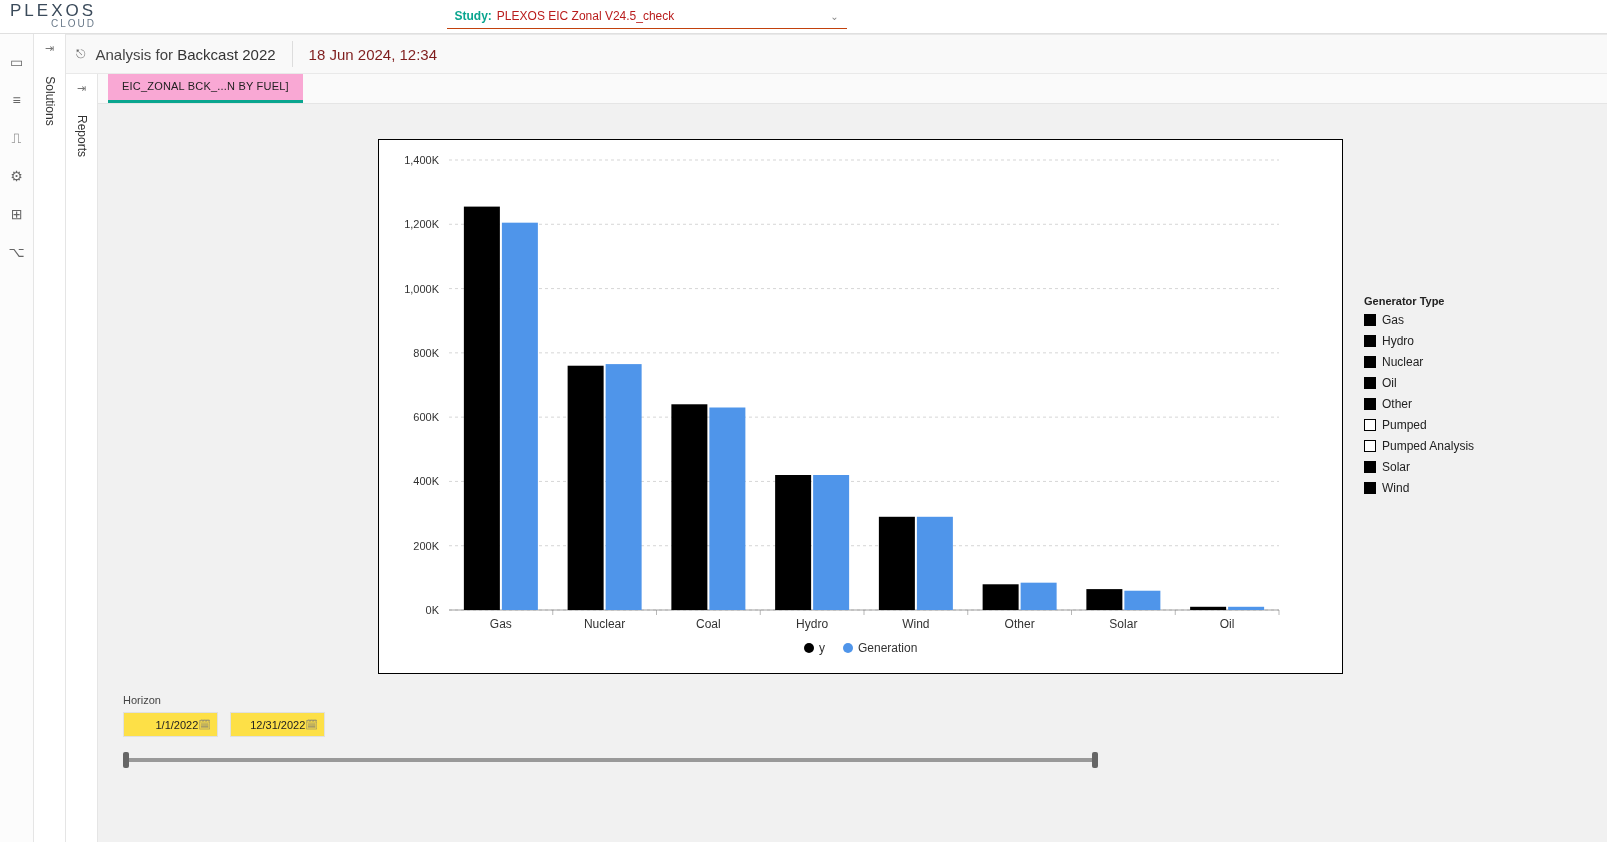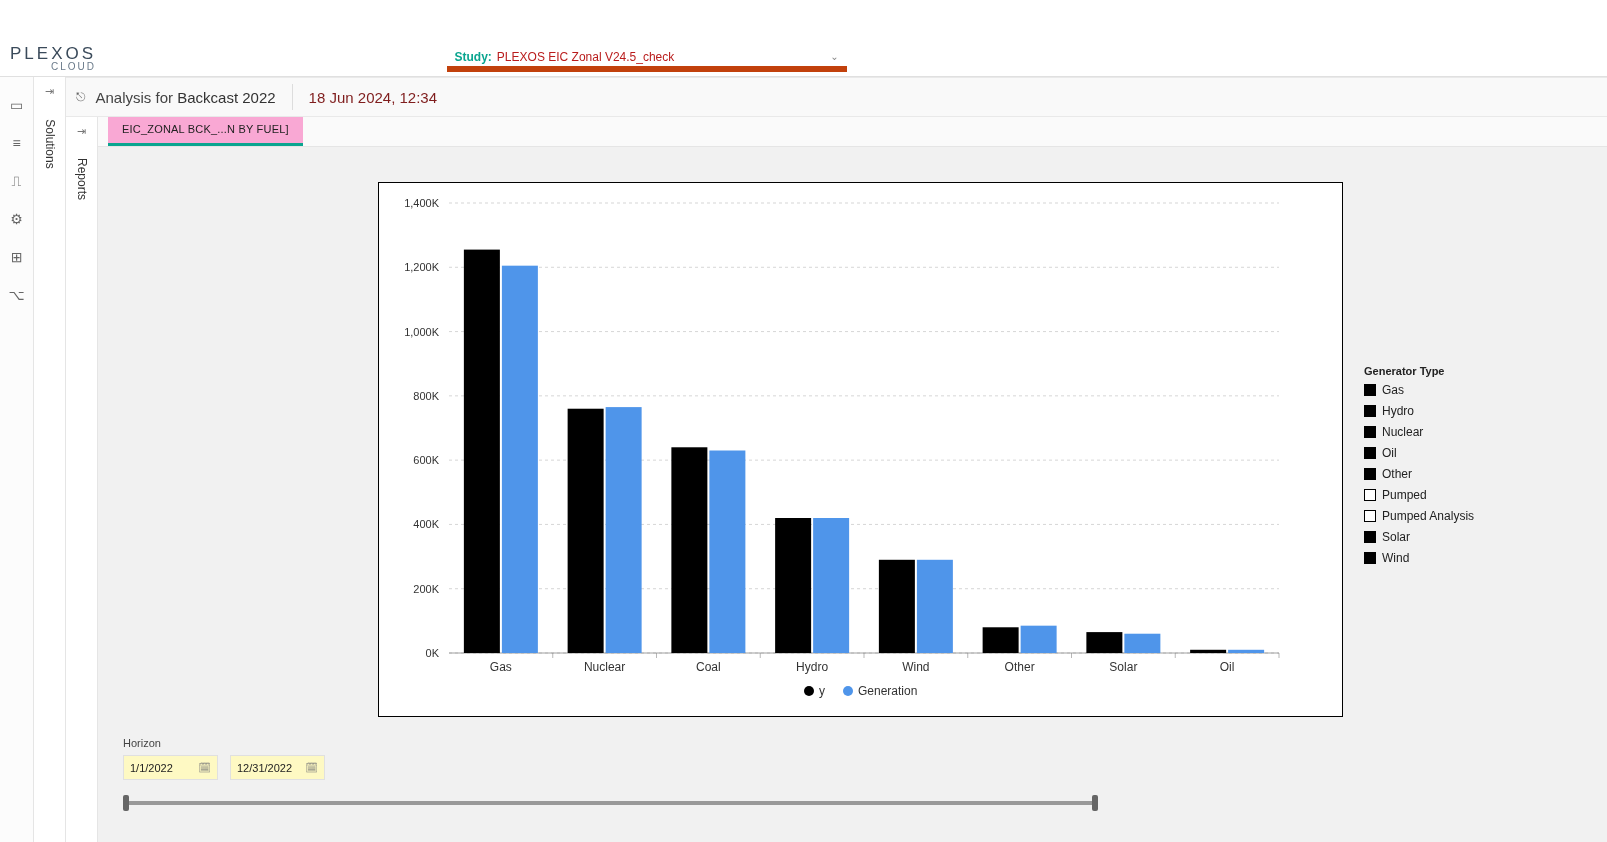--- a/index.html
+++ b/index.html
@@ -1,23 +1,23 @@
 <!DOCTYPE html>
 <html><head>
 <meta charset="utf-8">
 <style>
   * { box-sizing: border-box; }
   html, body { margin:0; padding:0; font-family: "Segoe UI", Arial, sans-serif; font-size:12px; color:#222; background:#fff; height:100%; }
   .root { width:1607px; height:842px; position:relative; overflow:hidden; display:flex; flex-direction:column; }
 
   
-  .topbar { height:34px; border-bottom:1px solid #e0e0e0; display:flex; align-items:center; padding:12px 10px;margin-top:43px; }
+  .topbar { height:34px; border-bottom:1px solid #e0e0e0; display:flex; align-items:center; padding:12px 10px; }
   .logo { font-size:17px; letter-spacing:3px; font-weight:400; color:#3a4a5a; line-height:14px; }
   .logo-sub { font-size:10px; letter-spacing:2px; color:#6a7a8a; display:block; text-align:right; margin-top:-1px; }
-  .study-select { margin-left:auto; margin-right:auto; width:400px; height:24px; border-bottom:6px solid #c2410c; display:flex; align-items:center; padding:0 8px; color:#0c9; font-size:12px; cursor:pointer; }
+  .study-select { margin-left:auto; margin-right:auto; width:400px; height:24px; border-bottom:1px solid #c2410c; display:flex; align-items:center; padding:0 8px; color:#0c9; font-size:12px; cursor:pointer; }
   .study-label { color:#0aa58f; font-weight:600; margin-right:5px; }
   .study-value { color:#b91c1c; }
   .study-chevron { margin-left:auto; color:#888; font-size:10px; }
   .topbar-right-spacer { width:400px; }
 
   
   .body-row { flex:1; display:flex; min-height:0; }
   .icon-rail { width:34px; border-right:1px solid #e5e5e5; display:flex; flex-direction:column; align-items:center; padding-top:20px; gap:22px; background:#fcfcfc; }
   .rail-icon { width:16px; height:16px; color:#666; cursor:pointer; display:flex; align-items:center; justify-content:center; font-size:14px; }
 
@@ -48,31 +48,31 @@
   .tabstrip { height:30px; border-bottom:1px solid #e5e5e5; display:flex; align-items:stretch; padding-left:10px; background:#fafafa; }
   .tab { padding:6px 14px 4px; font-size:11px; color:#444; border-bottom:3px solid transparent; cursor:pointer; letter-spacing:0.2px; }
   .tab.active { border-bottom-color:#0aa58f; color:#222; background:#f9a8d4; }
 
   
   .canvas-wrap { flex:1; padding:35px 25px 10px 25px; background:#f1f1f1; display:flex; flex-direction:column; min-height:0; }
   .chart-box { width:965px; height:535px; background:#fff; border:1px solid #000; margin-left:255px; position:relative; }
   svg.chart { display:block; }
 
   
-  .legend-panel { position:absolute; left:985px; top:182px; width:140px; font-size:12px; }
+  .legend-panel { position:absolute; left:985px; top:155px; width:140px; font-size:12px; }
   .legend-title { font-weight:600; margin-bottom:2px; font-size:11px; }
   .legend-row { display:flex; align-items:center; gap:6px; height:21px; cursor:default; }
   .legend-swatch { width:12px; height:12px; background:#000; }
   .legend-swatch.empty { background:#fff; border:1px solid #000; }
 
   
   .horizon-block { margin-left:0; margin-top:20px; width:975px; }
   .horizon-label { font-size:11px; color:#444; margin-left:0; }
   .horizon-inputs { display:flex; gap:12px; margin-top:6px; }
-  .date-input { width:95px; height:25px; border:1px solid #e0e0e0; background:#fef9c3; display:flex; align-items:center; justify-content:space-between; padding:0 6px; font-size:11px; cursor:pointer; }
+  .date-input { width:95px; height:25px; border:1px solid #e0e0e0; background:#fde047; display:flex; align-items:center; justify-content:flex-end; padding:0 6px; font-size:11px; cursor:pointer; }
   .date-input .cal-icon { font-size:10px; color:#777; }
 
   .hslider { margin-top:14px; position:relative; height:18px; }
   .hslider-track { position:absolute; left:0; right:0; top:7px; height:4px; background:#999; border-radius:2px; }
   .hslider-thumb { position:absolute; top:1px; width:6px; height:16px; background:#666; border-radius:2px; cursor:grab; }
   .hslider-thumb.left { left:0; }
   .hslider-thumb.right { right:0; }
 </style>
 </head>
 <body>

